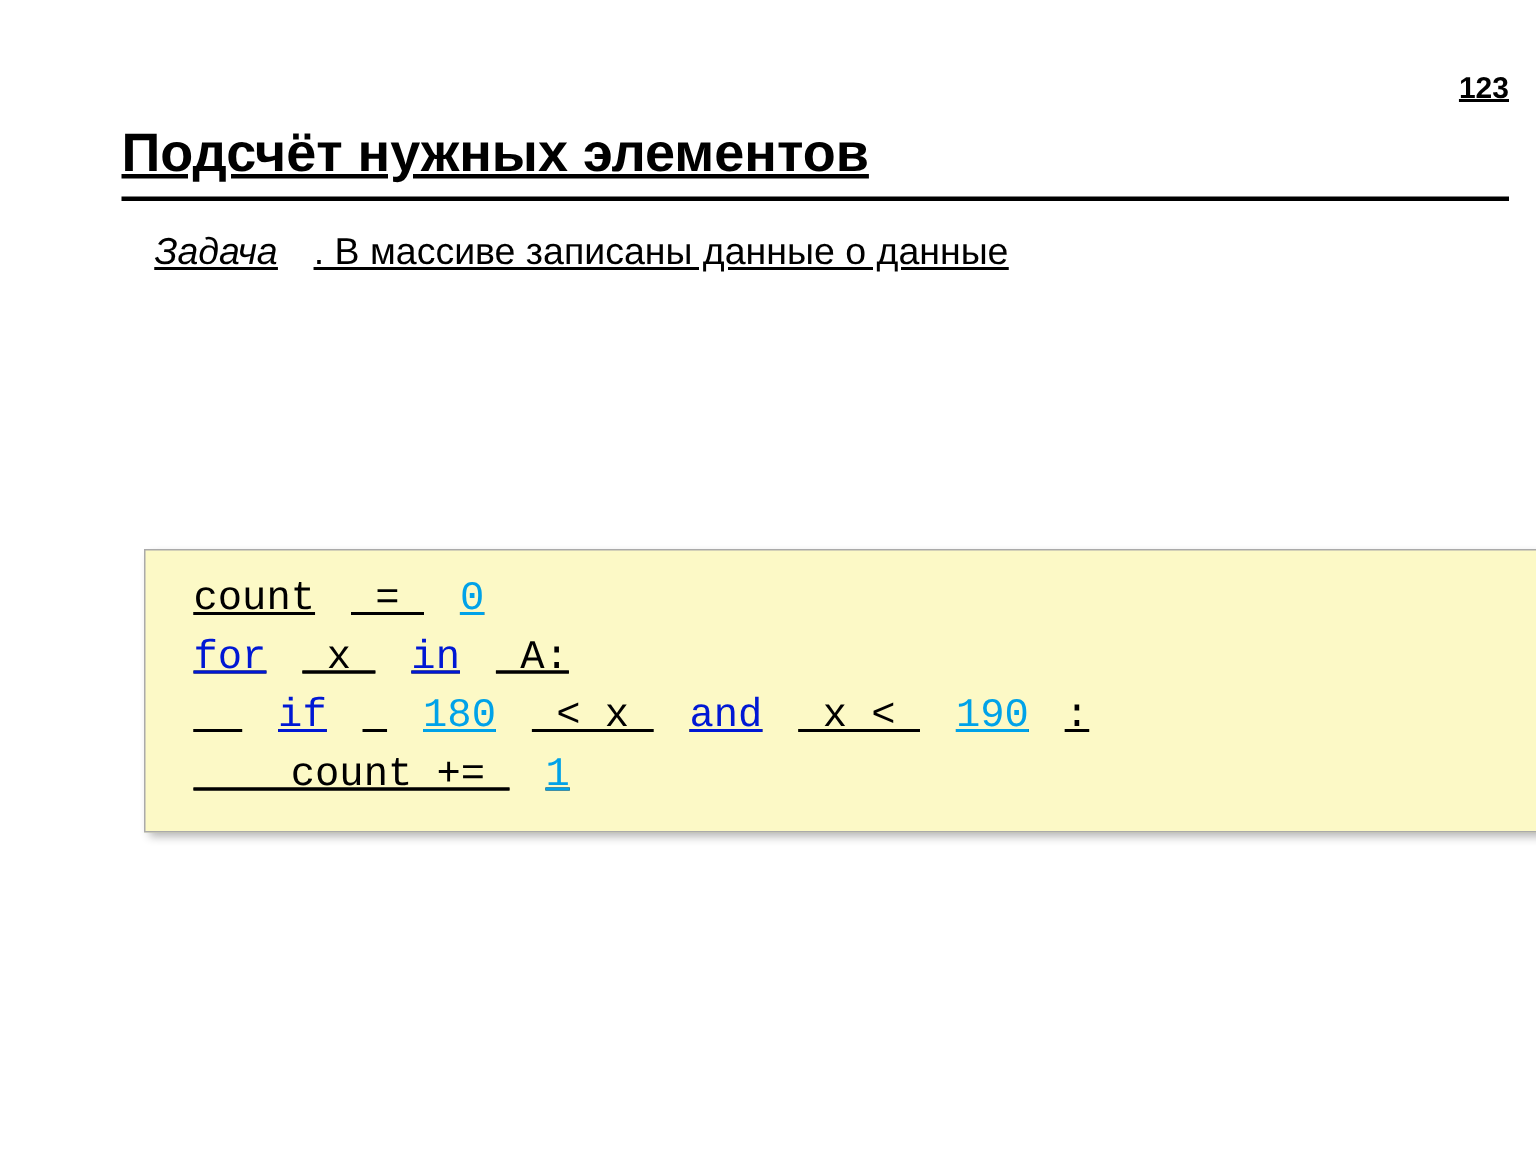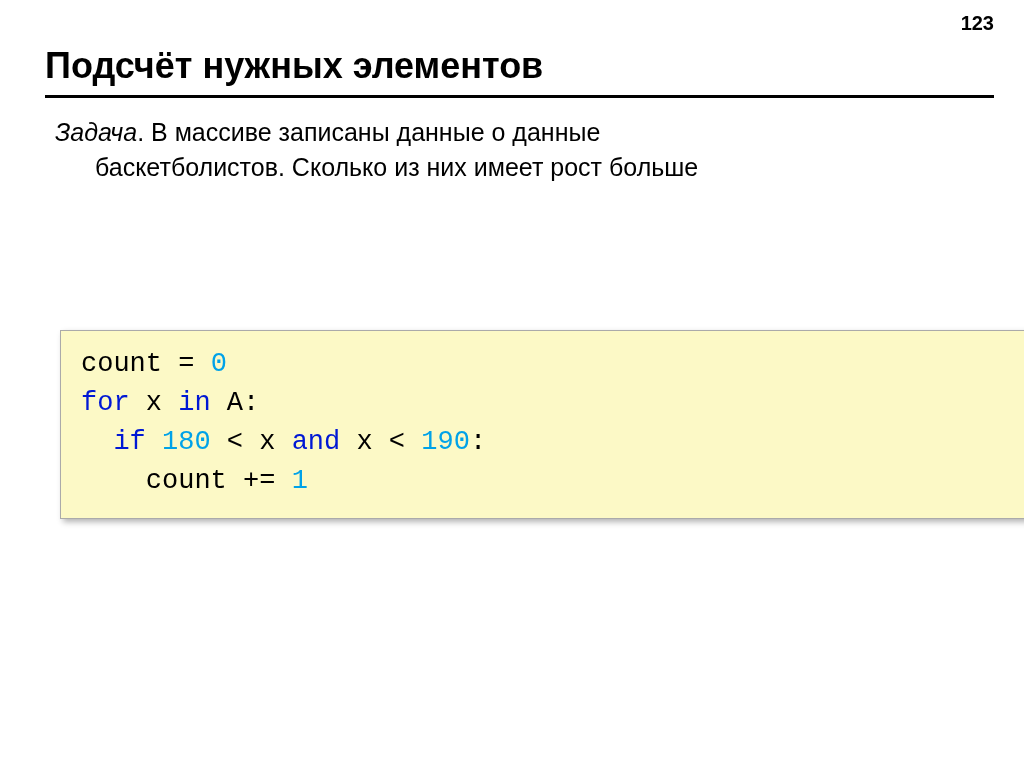--- a/index.html
+++ b/index.html
@@ -1,18 +1,19 @@
 <!DOCTYPE html>
 <html><head>
   <meta charset="utf-8">
   <style>
     * {
-      margin: 0;
+      margin: 12px;
       padding: 0;
       box-sizing: border-box;
+      text-decoration: underline;
     }
     body {
       width: 1024px;
       height: 767px;
       background: #ffffff;
       font-family: Arial, Helvetica, sans-serif;
       position: relative;
       overflow: hidden;
     }
     .page-number {
@@ -77,19 +78,18 @@
 </head>
 <body>
 
 <div class="page-number">123</div>
 
 <div class="title">Подсчёт нужных элементов</div>
 <div class="title-underline"></div>
 
 <div class="task-block">
   <span class="task-label">Задача</span><span>. В массиве записаны данные о данные</span>
-  <span class="task-indent">баскетболистов. Сколько из них имеет рост больше</span>
 </div>
 
 <div class="code-block"><span class="blk">count</span><span class="blk"> = </span><span class="num">0</span>
 <span class="kw">for</span><span class="blk"> x </span><span class="kw">in</span><span class="blk"> A:</span>
 <span class="blk">  </span><span class="kw">if</span><span class="blk"> </span><span class="num">180</span><span class="blk"> &lt; x </span><span class="kw">and</span><span class="blk"> x &lt; </span><span class="num">190</span><span class="blk">:</span>
 <span class="blk">    count += </span><span class="num">1</span></div>
 
 </body></html>

